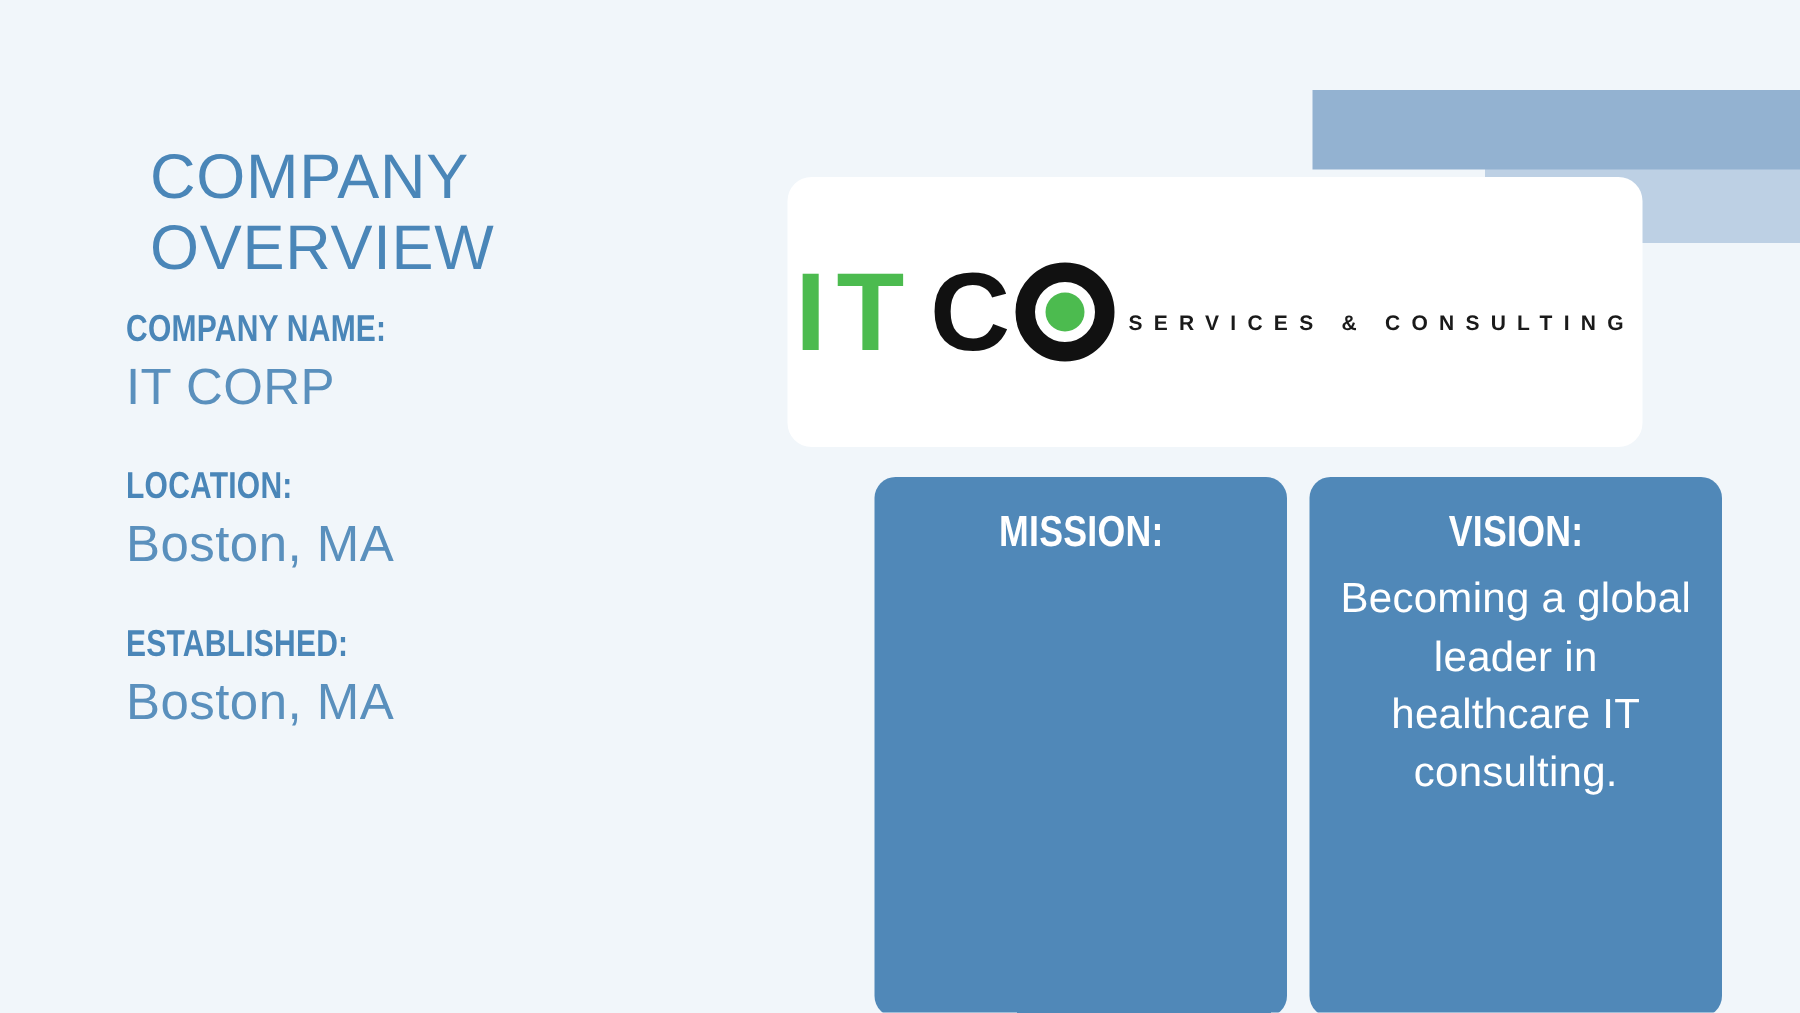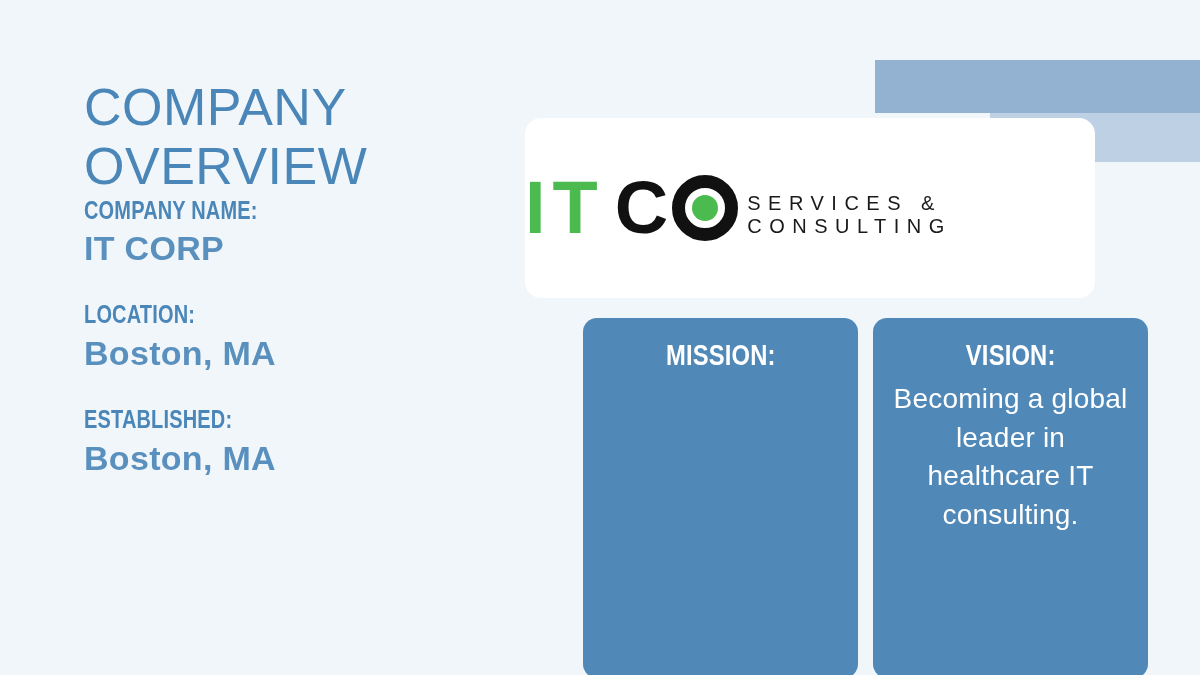--- a/index.html
+++ b/index.html
@@ -44,25 +44,25 @@
   
   #left-col {
     position: absolute;
     left: 84px;
     top: 78px;
     width: 420px;
   }
 
   #page-title {
     color: #4a86b8;
-    font-size: 52px;
+    font-size: 42px;
     line-height: 1.13;
     font-weight: 300;
     letter-spacing: 0.5px;
-    margin: 0;
+    margin: 16px;
     white-space: pre-line;
   }
 
   #info-list {
   }
   .info-item {
     margin-bottom: 30px;
   }
   .info-item:last-child {
     margin-bottom: 0;
@@ -73,21 +73,21 @@
     font-size: 25px;
     letter-spacing: 0.2px;
     text-transform: uppercase;
     transform: scaleX(0.80);
     transform-origin: left center;
     white-space: nowrap;
     line-height: 1.15;
   }
   .info-value {
     color: #5a90bd;
-    font-weight: 700;
+    font-weight: 400;
     font-size: 34px;
     line-height: 1.3;
     margin-top: 2px;
     letter-spacing: 0.3px;
   }
 
   
   #logo-card {
     position: absolute;
     left: 525px;
@@ -142,22 +142,22 @@
     width: 26px;
     height: 26px;
     margin-left: -13px;
     margin-top: -13px;
     border-radius: 50%;
     background: #4cbb4f;
   }
   #logo-tagline {
     margin-top: 14px;
     color: #1a1a1a;
-    font-size: 20px;
-    font-weight: 400;
+    font-size: 14px;
+    font-weight: 700;
     letter-spacing: 7.5px;
     text-transform: uppercase;
     padding-left: 7px;
   }
 
   
   .mv-card {
     position: absolute;
     top: 318px;
     width: 275px;

